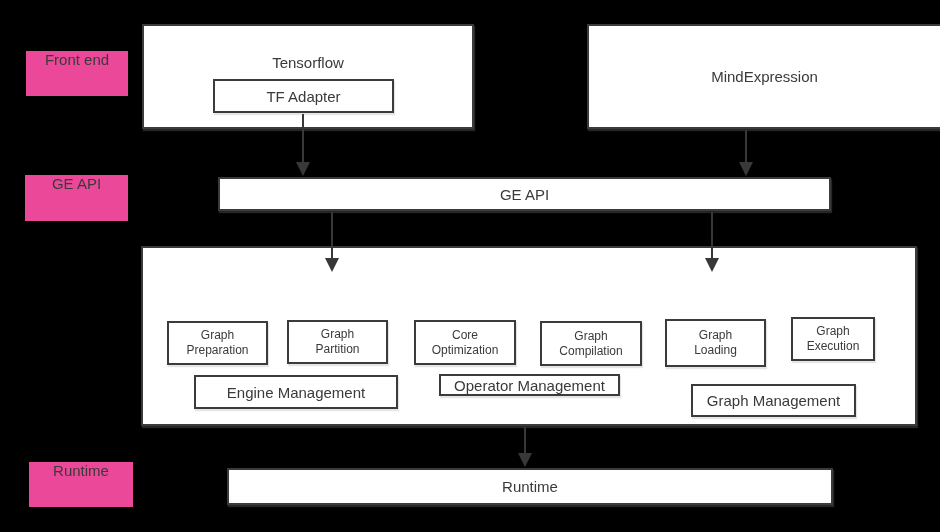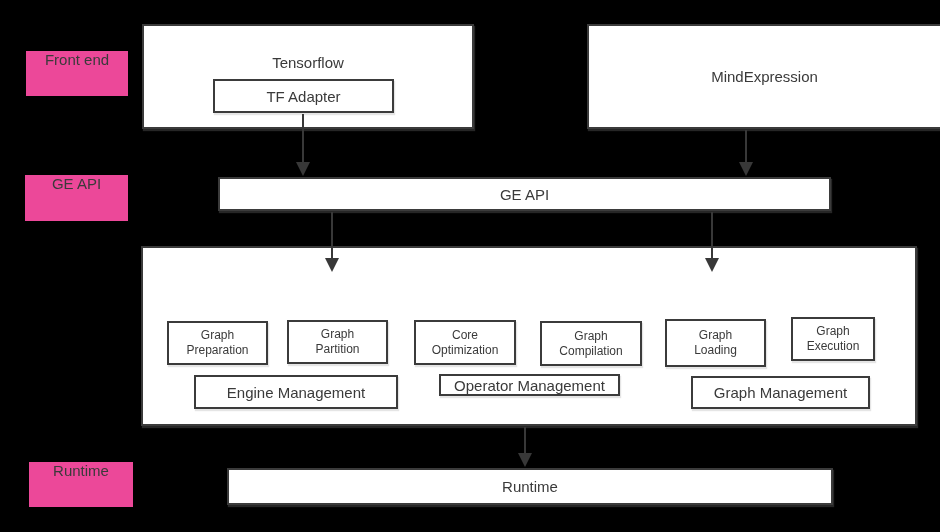--- a/index.html
+++ b/index.html
@@ -74,21 +74,21 @@
     <div class="box sm" style="left:648px;top:69px;width:84px;height:44px">
       <span>Graph Execution</span>
     </div>
 
     <div class="box" style="left:51px;top:127px;width:204px;height:34px">
       <span>Engine Management</span>
     </div>
     <div class="box" style="left:296px;top:126px;width:181px;height:22px">
       <span>Operator Management</span>
     </div>
-    <div class="box" style="left:548px;top:128px;width:179px;height:33px">
+    <div class="box" style="left:548px;top:136px;width:165px;height:33px">
       <span>Graph Management</span>
     </div>
   </div>
 
   <div class="box" style="left:227px;top:468px;width:606px;height:37px">
     <span>Runtime</span>
   </div>
 
   <div class="arrow" style="left:296px;top:114px;height:62px">
     <div class="shaft"></div>

